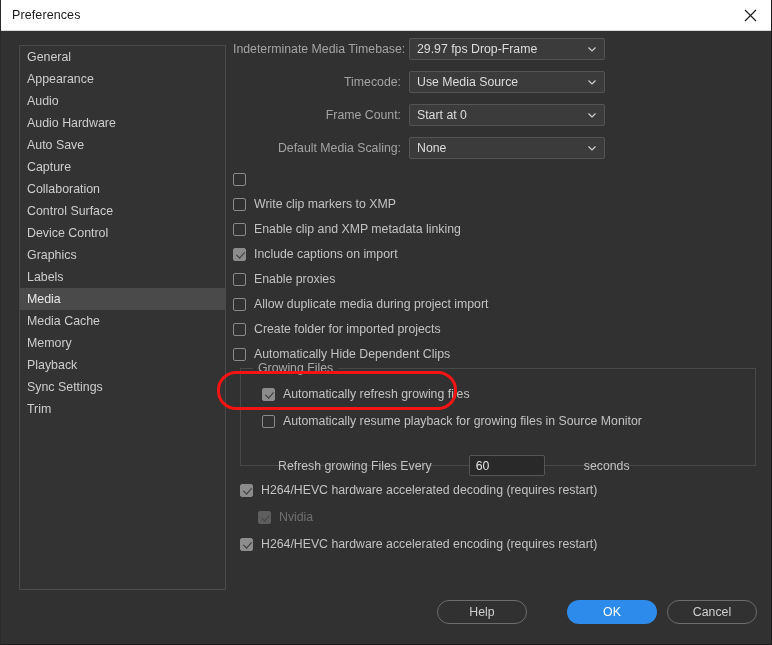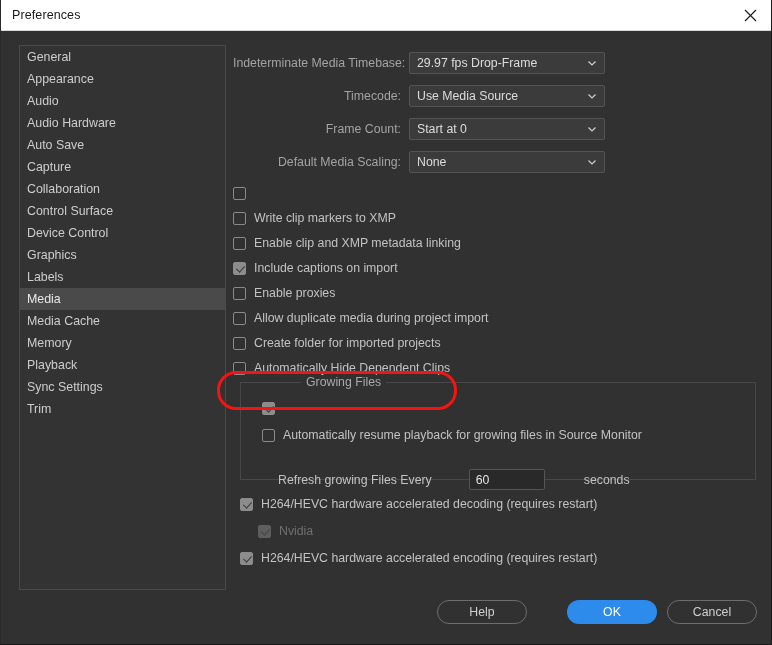--- a/index.html
+++ b/index.html
@@ -75,21 +75,21 @@
   }
   .side-item.selected {
     background: #4a4a4a;
     color: #e8e8e8;
   }
 
   
   #content {
     position: absolute;
     left: 232px;
-    top: 52px;
+    top: 38px;
     width: 525px;
     height: 545px;
   }
 
   
   .drop-row {
     position: relative;
     height: 22px;
     margin-bottom: 11px;
     display: flex;
@@ -189,21 +189,20 @@
     box-sizing: border-box;
   }
   #growing-legend {
     position: absolute;
     left: 12px;
     top: -8px;
     background: #313131;
     padding: 0 5px;
     font-size: 12.3px;
     color: #a8a8a8;
-    margin-left: 48px;
   }
   #group-inner {
     padding: 16px 0 0 21px;
   }
   .refresh-row {
     display: flex;
     align-items: center;
     margin-top: 25px;
     margin-left: 16px;
     gap: 28px;
@@ -392,20 +391,21 @@
           <div class="cbox"></div>
           <span class="cb-label">Automatically Hide Dependent Clips</span>
         </div>
       </div>
 
     <div id="growing-group">
       <div id="growing-legend">Growing Files</div>
       <div id="group-inner">
         <div class="cb-row">
           <div class="cbox checked"></div>
+          <span class="cb-label">Automatically refresh growing files</span>
         </div>
         <div class="cb-row" style="margin-top:9px;">
           <div class="cbox"></div>
           <span class="cb-label">Automatically resume playback for growing files in Source Monitor</span>
         </div>
         <div class="refresh-row">
           <span class="refresh-label">Refresh growing Files Every</span>
           <input id="refresh-input" type="text" value="60" style="">
           <span class="seconds-label">seconds</span>
         </div>

